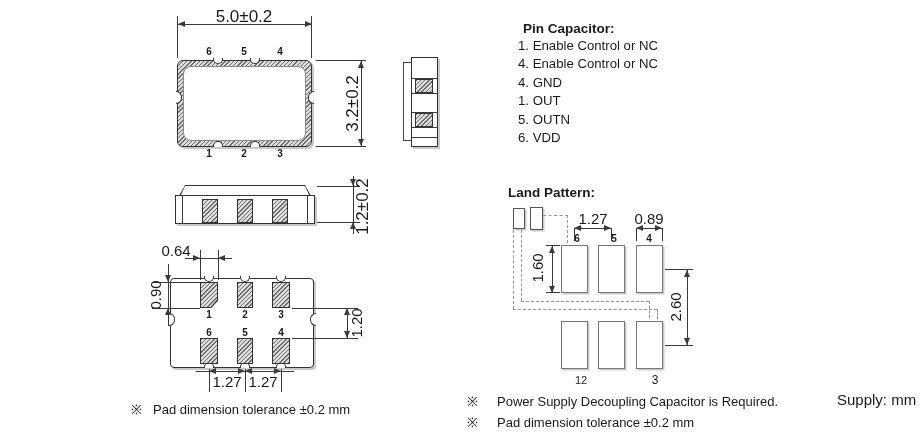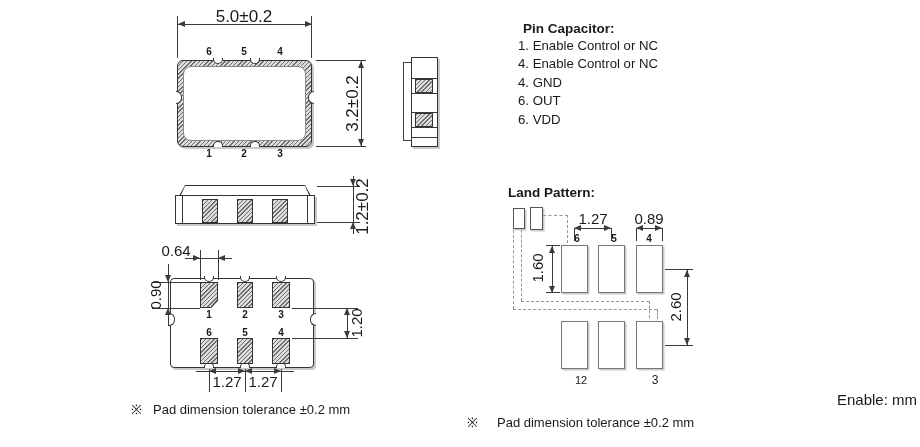--- a/index.html
+++ b/index.html
@@ -171,21 +171,22 @@
     <div class="dim" style="left:209px;top:374px;width:36px">1.27</div>
     <div class="dim" style="left:245px;top:374px;width:36px">1.27</div>
   </div>
 
   <div>
     <div class="title" style="left:523px;top:21px">Pin Capacitor:</div>
     <div class="pf-list" style="left:518px;top:37px">
       <div>1. Enable Control or NC</div>
       <div>4. Enable Control or NC</div>
       <div>4. GND</div>
-      <div>6. OUT</div>
+      <div>1. OUT</div>
+      <div>5. OUTN</div>
       <div>6. VDD</div>
     </div>
   </div>
 
   <div>
     <div class="title" style="left:508px;top:185px">Land Pattern:</div>
 
     <div class="cpad" style="left:513px;top:208px;width:12px;height:21px"></div>
     <div class="cpad" style="left:530px;top:207px;width:13px;height:23px"></div>
 
@@ -236,18 +237,21 @@
     <div class="hln" style="left:665px;top:345px;width:28px"></div>
     <div class="vln" style="left:687px;top:269px;height:76px"></div>
     <div class="ar u" style="left:684px;top:270px"></div>
     <div class="ar d" style="left:684px;top:338px"></div>
     <div class="dim vt" style="left:656px;top:299px;width:40px">2.60</div>
   </div>
 
   <div class="note" style="left:131px;top:400px">
     <span class="mk" style="width:22px">※</span><span>Pad dimension tolerance ±0.2 mm</span>
   </div>
+  <div class="note" style="left:467px;top:392px">
+    <span class="mk" style="width:30px">※</span><span>Power Supply Decoupling Capacitor is Required.</span>
+  </div>
   <div class="note" style="left:467px;top:413px">
     <span class="mk" style="width:30px">※</span><span>Pad dimension tolerance ±0.2 mm</span>
   </div>
-  <div class="note" style="left:837px;top:391px;font-size:15px">Enable: mm</div>
+  <div class="note" style="left:837px;top:391px;font-size:15px">Supply: mm</div>
 
 </div>
 
 </body></html>

